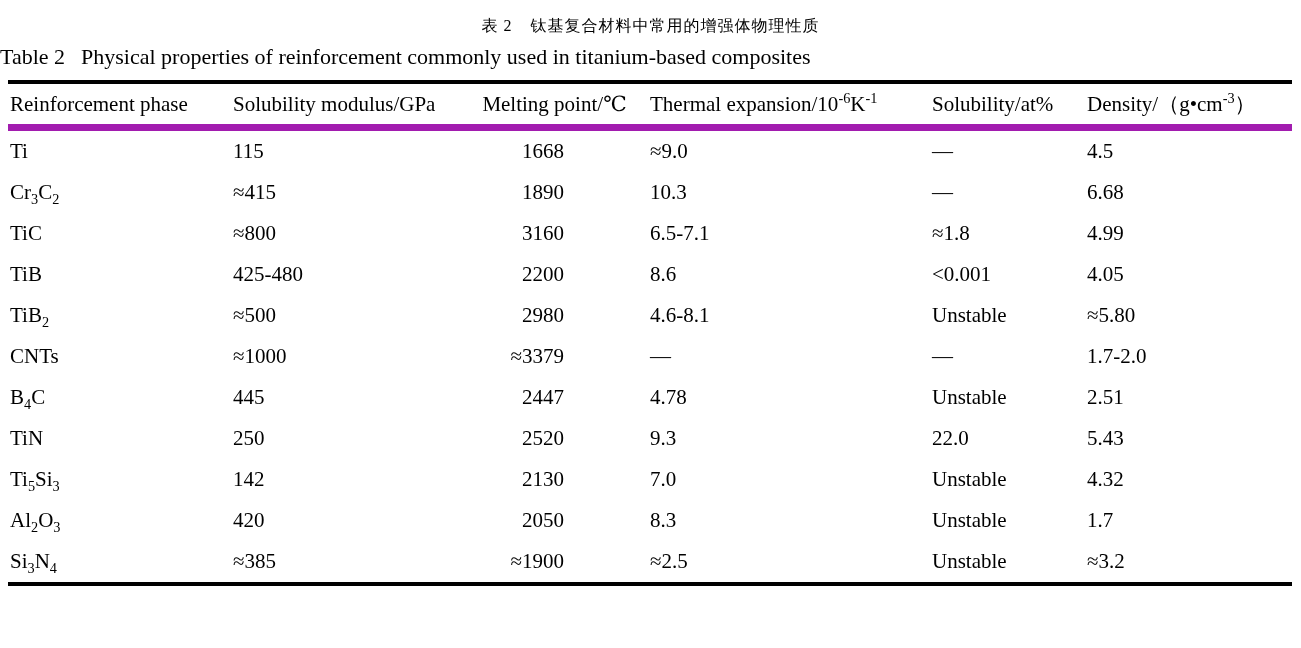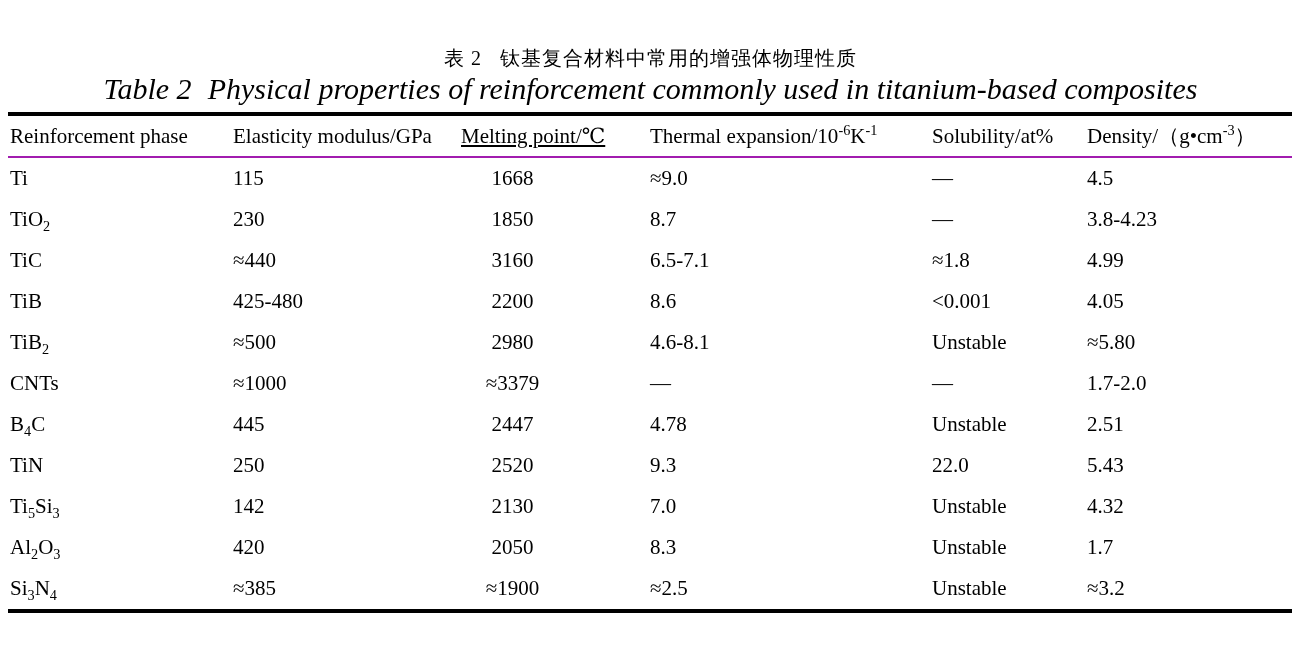--- a/index.html
+++ b/index.html
@@ -15,61 +15,59 @@
   .page {
     width: 1301px;
     height: 648px;
     position: relative;
   }
   .caption-zh {
     padding-top: 10px;
     height: 32px;
     line-height: 32px;
     text-align: center;
-    font-size: 20px;
+    font-size: 16px;
     letter-spacing: 1px;
-    margin-top: 32px;
   }
   .caption-zh .cap-label { margin-right: 18px; }
   .caption-en {
     height: 30px;
     line-height: 30px;
-    text-align: center;
-    font-size: 30px;
-    font-style: italic;
+    text-align: left;
+    font-size: 22px;
   }
   .caption-en .cap-label { margin-right: 16px; }
   table.paper-table {
     margin: 8px 9px 0 8px;
     width: 1284px;
     border-collapse: collapse;
     table-layout: fixed;
     border-top: 4px solid #000;
     border-bottom: 4px solid #000;
     font-size: 21px;
   }
   table.paper-table th {
     font-weight: normal;
     height: 38px;
-    border-bottom: 2px solid #a21caf;
+    border-bottom: 7px solid #a21caf;
     vertical-align: middle;
     white-space: nowrap;
     overflow: visible;
   }
   table.paper-table td {
     height: 39px;
     vertical-align: middle;
     white-space: nowrap;
     overflow: visible;
   }
   .al { text-align: left; padding-left: 2px; }
   .ac { text-align: center; }
   
-  td.c3 { text-align: center; padding-right: 84px; }
-  th.c3 { text-align: left; padding-right: 0; text-decoration: underline; }
+  td.c3 { text-align: right; padding-right: 84px; }
+  th.c3 { text-align: center; padding-right: 0; }
   sub, sup { line-height: 0; font-size: 68%; }
   sup { vertical-align: super; }
   sub { vertical-align: sub; }
 </style>
 </head>
 <body>
 
 <div class="page">
 
   <div class="caption-zh">
@@ -85,47 +83,47 @@
       <col style="width:223px">
       <col style="width:229px">
       <col style="width:188px">
       <col style="width:282px">
       <col style="width:155px">
       <col style="width:207px">
     </colgroup>
     <thead>
       <tr>
         <th class="al">Reinforcement phase</th>
-        <th class="al">Elasticity modulus/GPa</th>
+        <th class="al">Solubility modulus/GPa</th>
         <th class="ac c3">Melting point/℃</th>
         <th class="al">Thermal expansion/10<sup>-6</sup>K<sup>-1</sup></th>
         <th class="al">Solubility/at%</th>
         <th class="al">Density/（g•cm<sup>-3</sup>）</th>
       </tr>
     </thead>
     <tbody>
         <tr>
           <td class="al">Ti</td>
           <td class="al">115</td>
           <td class="ac c3">1668</td>
           <td class="al">≈9.0</td>
           <td class="al">—</td>
           <td class="al">4.5</td>
         </tr>
         <tr>
-          <td class="al">TiO<sub>2</sub></td>
-          <td class="al">230</td>
-          <td class="ac c3">1850</td>
-          <td class="al">8.7</td>
+          <td class="al">Cr<sub>3</sub>C<sub>2</sub></td>
+          <td class="al">≈415</td>
+          <td class="ac c3">1890</td>
+          <td class="al">10.3</td>
           <td class="al">—</td>
-          <td class="al">3.8-4.23</td>
+          <td class="al">6.68</td>
         </tr>
         <tr>
           <td class="al">TiC</td>
-          <td class="al">≈440</td>
+          <td class="al">≈800</td>
           <td class="ac c3">3160</td>
           <td class="al">6.5-7.1</td>
           <td class="al">≈1.8</td>
           <td class="al">4.99</td>
         </tr>
         <tr>
           <td class="al">TiB</td>
           <td class="al">425-480</td>
           <td class="ac c3">2200</td>
           <td class="al">8.6</td>

